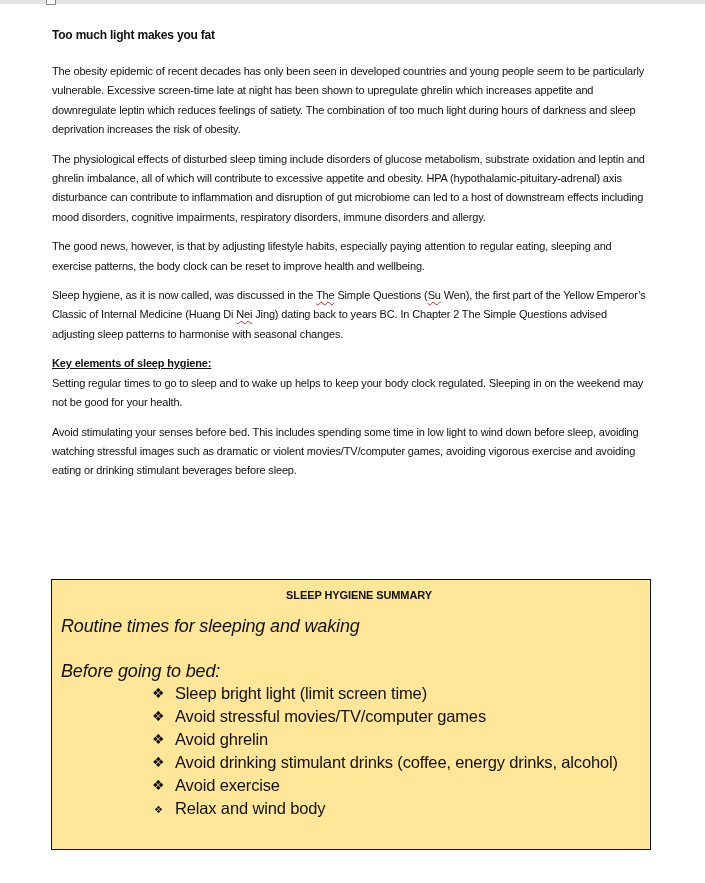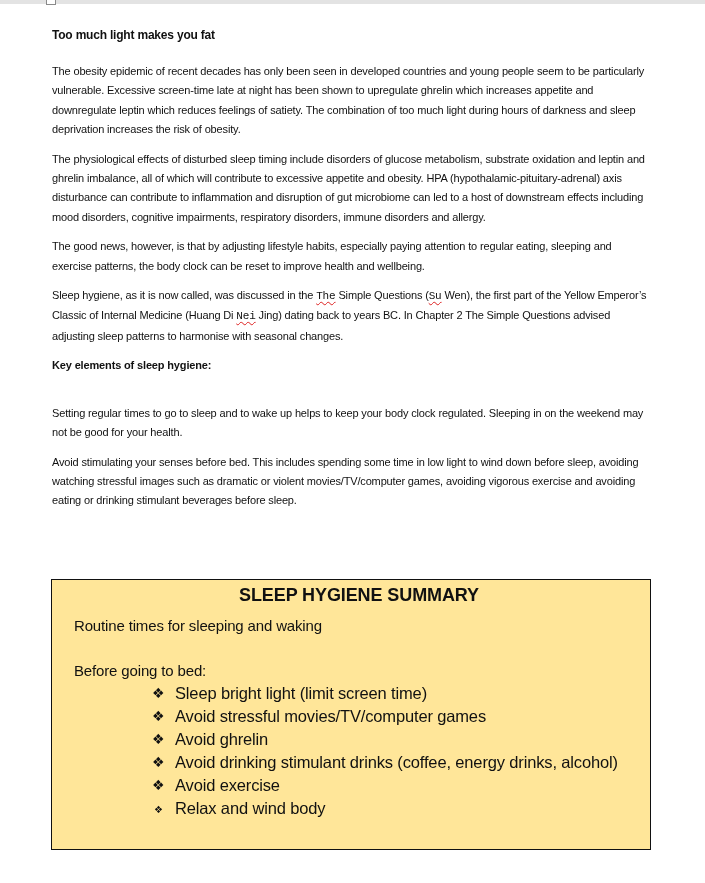--- a/index.html
+++ b/index.html
@@ -22,40 +22,40 @@
       position: absolute; left: 52px; top: 22px; width: 600px;
     }
     h1 {
       font-size: 12px; font-weight: bold; margin: 0 0 14px 0;
       letter-spacing: -0.2px; line-height: 26px;
     }
     p {
       font-size: 11px; line-height: 19.4px; margin: 0 0 10px 0;
       letter-spacing: -0.15px;
     }
-    p.key { font-weight: bold; margin-bottom: 28px; }
+    p.key { font-weight: bold; margin-bottom: 0; text-decoration: underline; }
     .squiggle {
       text-decoration: underline wavy #d22;
       text-decoration-thickness: 1px;
       text-underline-offset: 2px;
-      font-family: Liberation Mono, monospace;
     }
     .summary {
       position: absolute; left: 51px; top: 579px;
       width: 600px; height: 271px;
       background: #ffe699; border: 1px solid #111;
       box-sizing: border-box;
     }
     .summary-title {
-      text-align: center; font-weight: bold; font-size: 18px;
+      text-align: center; font-weight: bold; font-size: 11px;
       margin-top: 4px; line-height: 22px; letter-spacing: -0.1px; padding-left: 16px;
     }
     .summary-line {
-      font-size: 15px; line-height: 22.5px; margin-left: 22px;
+      font-size: 18px; line-height: 22.5px; margin-left: 9px;
       letter-spacing: -0.15px;
+      font-style: italic;
     }
     .gap { height: 22px; }
     ul.summary-list {
       list-style: none; margin: 0; padding: 0; margin-left: 100px;
     }
     ul.summary-list li {
       position: relative; font-size: 16.5px; line-height: 23px;
       padding-left: 23px; letter-spacing: -0.15px;
     }
     ul.summary-list li .bullet {

